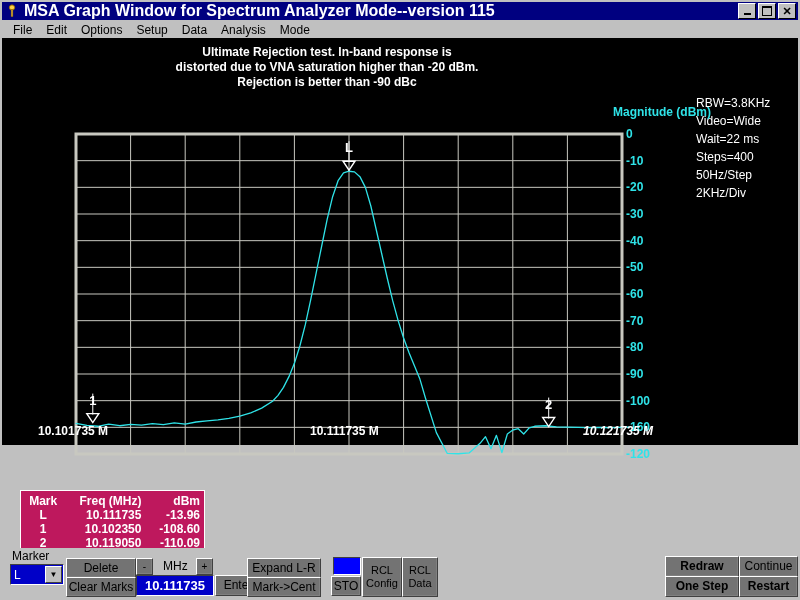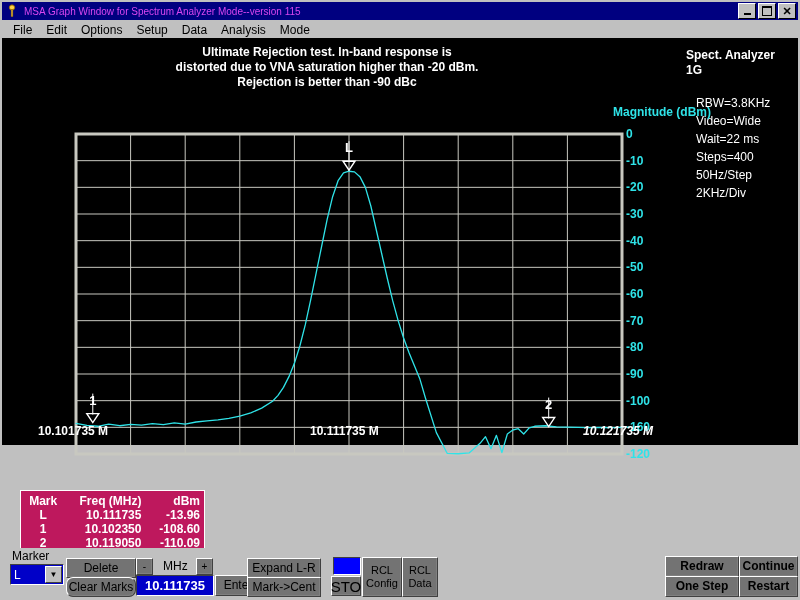--- a/index.html
+++ b/index.html
@@ -14,21 +14,21 @@
   
   .titlebar{
     position:absolute;left:2px;top:2px;width:796px;height:18px;
     background:#000080;display:flex;align-items:center;
   }
   .titlebar .tb-icon{
     width:16px;height:14px;margin-left:2px;margin-right:4px;
     position:relative;flex:none;
   }
   .titlebar .tb-title{
-    color:#d946ef;font-size:10px;font-weight:normal;white-space:nowrap;
+    color:#ffffff;font-size:16px;font-weight:bold;white-space:nowrap;
     letter-spacing:0px;
   }
   .tb-btns{position:absolute;right:2px;top:1px;display:flex;gap:2px;}
   .tb-btn{
     width:16px;height:14px;background:#c0c0c0;
     border-top:1px solid #fff;border-left:1px solid #fff;
     border-right:1px solid #000;border-bottom:1px solid #000;
     position:relative;font-size:9px;line-height:12px;text-align:center;
     color:#000;font-family:"Liberation Sans",sans-serif;
   }
@@ -161,24 +161,20 @@
   </div>
 
   <div class="canvas">
 
     <div class="chart-title">
       <div>Ultimate Rejection test.  In-band response is</div>
       <div>distorted due to VNA saturation higher than -20 dBm.</div>
       <div>Rejection is better than -90 dBc</div>
     </div>
 
-    <div class="side-head">
-      <div>Spect. Analyzer</div>
-      <div>1G</div>
-    </div>
 
     <div class="side-list">
       <div>RBW=3.8KHz</div>
       <div>Video=Wide</div>
       <div>Wait=22 ms</div>
       <div>Steps=400</div>
       <div>50Hz/Step</div>
       <div>2KHz/Div</div>
     </div>
 
@@ -279,41 +275,41 @@
 
   <div class="ctrlbar">
 
     <div class="lbl" style="left:10px;top:1px;">Marker</div>
     <div class="combo" style="left:8px;top:16px;width:52px;height:19px;">
       <div class="val">L</div>
       <div class="arrow">▼</div>
     </div>
 
     <div class="btn" style="left:64px;top:10px;width:68px;height:18px;">Delete</div>
-    <div class="btn" style="left:64px;top:29px;width:68px;height:18px;border-radius:7px;">Clear Marks</div>
+    <div class="btn" style="left:64px;top:29px;width:68px;height:18px;">Clear Marks</div>
 
     <div class="btn" style="left:134px;top:10px;width:15px;height:15px;font-size:10px;">-</div>
     <div class="lbl" style="left:161px;top:11px;font-size:12px;">MHz</div>
     <div class="btn" style="left:194px;top:10px;width:15px;height:15px;font-size:10px;">+</div>
     <div class="field" style="left:134px;top:27px;width:76px;height:19px;">10.111735</div>
     <div class="btn" style="left:213px;top:27px;width:44px;height:19px;">Enter</div>
 
     <div class="btn" style="left:245px;top:10px;width:72px;height:18px;">Expand L-R</div>
     <div class="btn" style="left:245px;top:29px;width:72px;height:18px;">Mark-&gt;Cent</div>
 
     <div class="sto-swatch" style="left:331px;top:9px;width:26px;height:16px;"></div>
-    <div class="btn" style="left:329px;top:28px;width:28px;height:18px;font-size:15px;text-align:center;">STO</div>
+    <div class="btn" style="left:329px;top:28px;width:28px;height:18px;font-size:12px;text-align:center;">STO</div>
 
     <div class="btn" style="left:360px;top:9px;width:38px;height:38px;flex-direction:column;font-size:11px;">
       <span>RCL</span>
       <span>Config</span>
     </div>
     <div class="btn" style="left:400px;top:9px;width:34px;height:38px;flex-direction:column;font-size:11px;">
       <span>RCL</span>
       <span>Data</span>
     </div>
 
     <div class="btn" style="left:663px;top:8px;width:72px;height:19px;font-weight:bold;">Redraw</div>
-    <div class="btn" style="left:737px;top:8px;width:57px;height:19px;font-weight:bold;">Continue</div>
+    <div class="btn" style="left:737px;top:8px;width:57px;height:19px;font-weight:normal;">Continue</div>
     <div class="btn" style="left:663px;top:28px;width:72px;height:19px;font-weight:bold;">One Step</div>
     <div class="btn" style="left:737px;top:28px;width:57px;height:19px;font-weight:bold;">Restart</div>
   </div>
 </div>
 
 </body></html>

